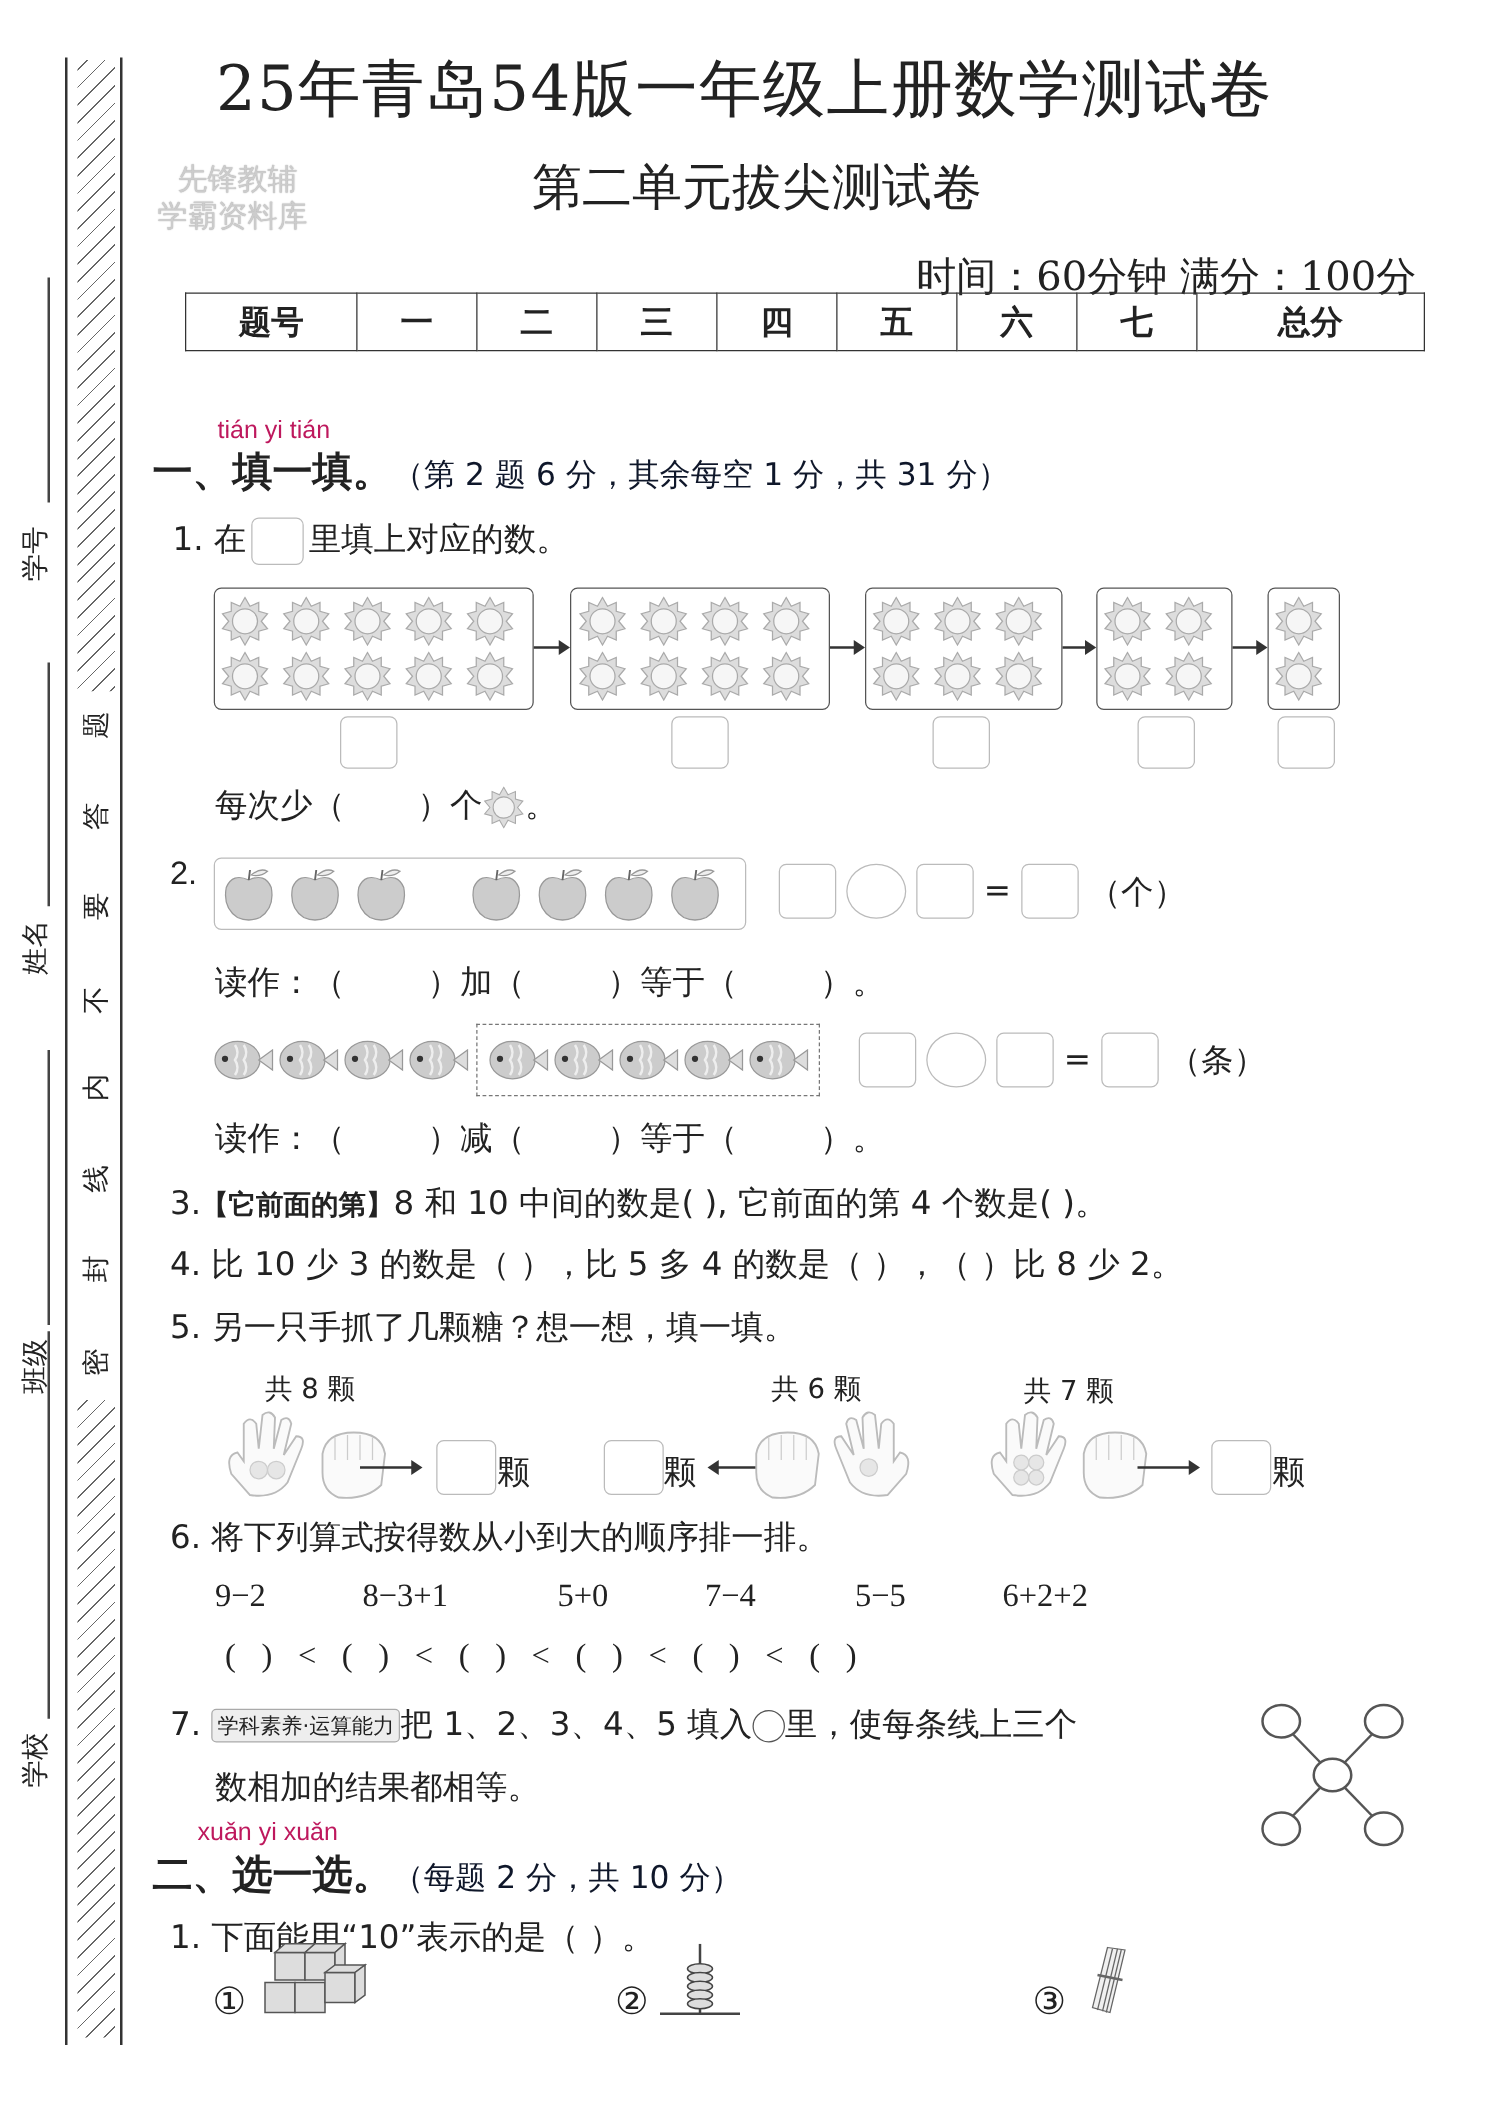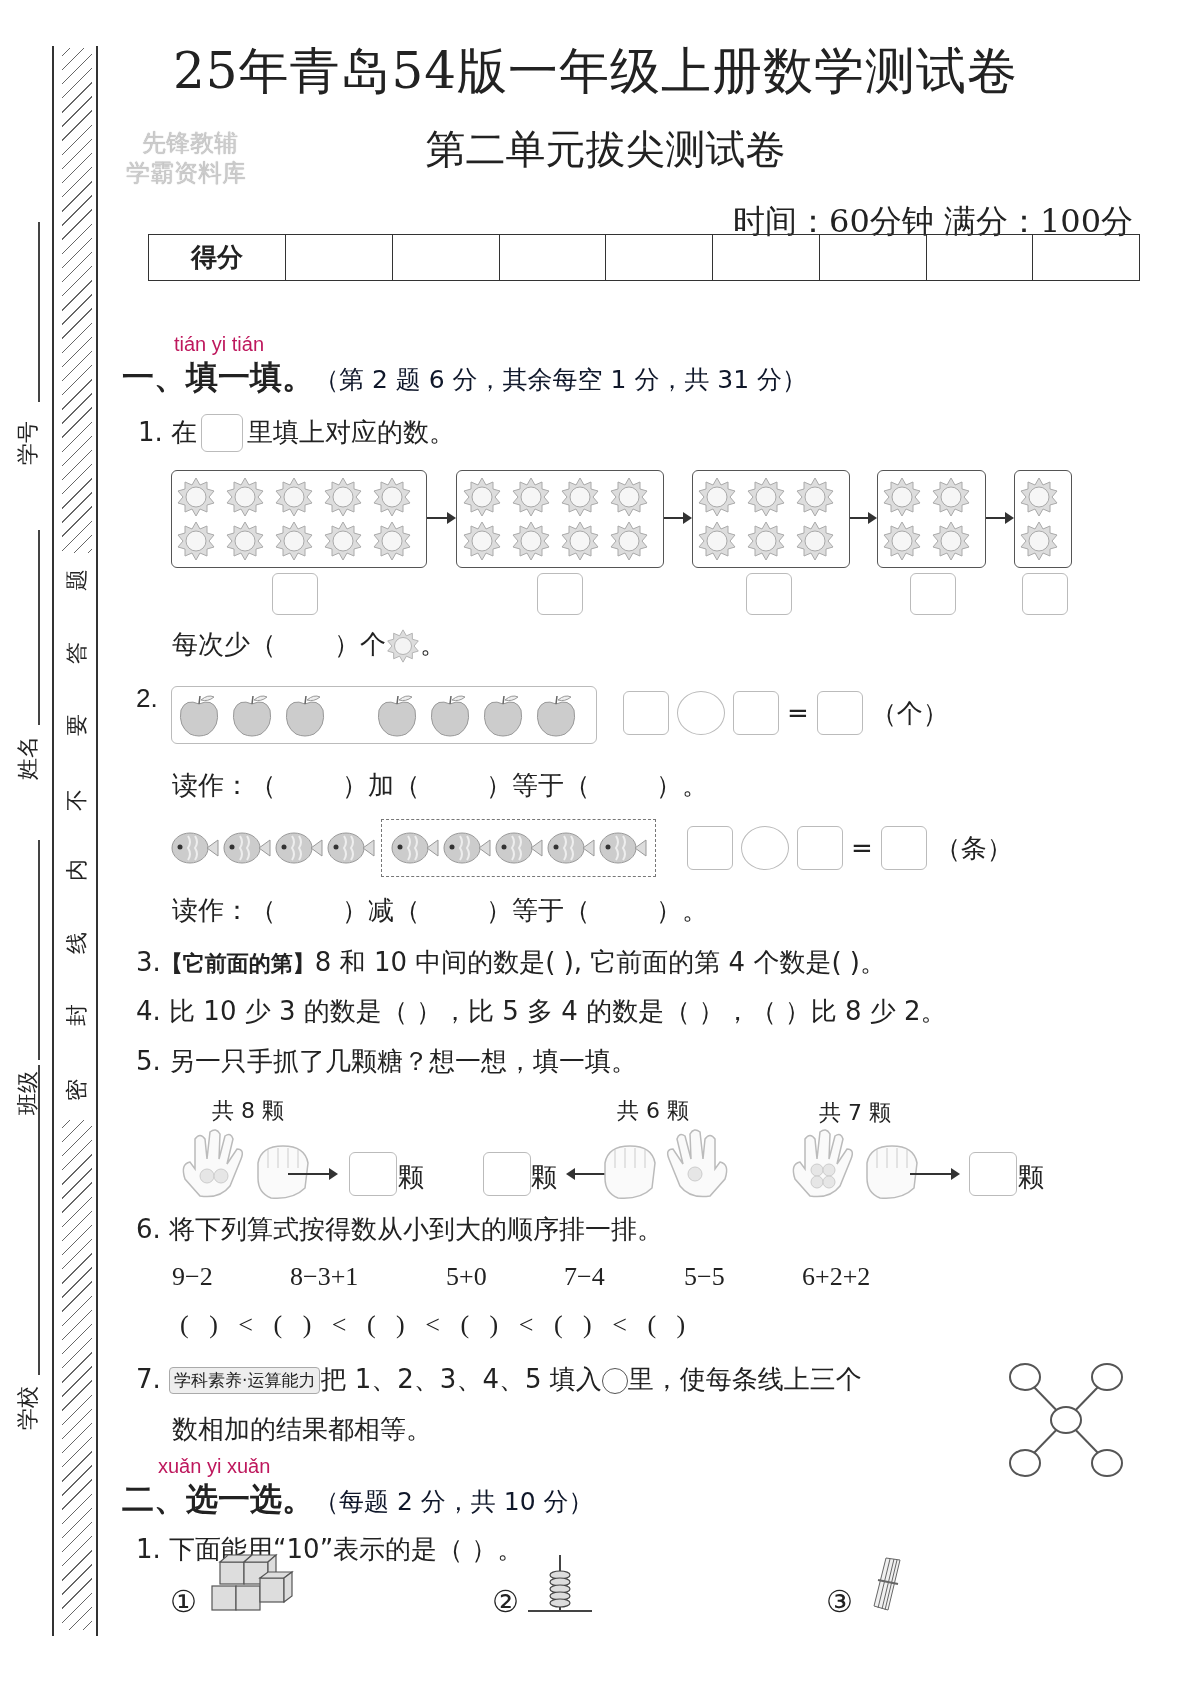--- a/index.html
+++ b/index.html
@@ -61,30 +61,30 @@
 <div class="abs title">25年青岛54版一年级上册数学测试卷</div>
 <div class="abs subtitle">第二单元拔尖测试卷</div>
 <div class="abs watermark">
   <div style="padding-left:16px;">先锋教辅</div>
   <div>学霸资料库</div>
 </div>
 <div class="abs timeinfo">时间：60分钟  满分：100分</div>
 
 <table class="score">
   <tbody>
-  <tr>
-    <td class="h">得分</td>
-    <td></td>
-    <td></td>
-    <td></td>
-    <td></td>
-    <td></td>
-    <td></td>
-    <td></td>
-    <td></td>
+      <tr>
+    <td class="h">题号</td>
+    <td>一</td>
+    <td>二</td>
+    <td>三</td>
+    <td>四</td>
+    <td>五</td>
+    <td>六</td>
+    <td>七</td>
+    <td>总分</td>
   </tr>
 </tbody>
   </table>
 
 <div class="t pinyin" style="left:174px;top:333px;">tián yi tián</div>
 <div class="t" style="left:122px;top:356px;">
   <span class="sec">一、填一填。</span><span class="note">（第 2 题 6 分，其余每空 1 分，共 31 分）</span>
 </div>
 
 <div class="t" style="left:138px;top:414px;">

